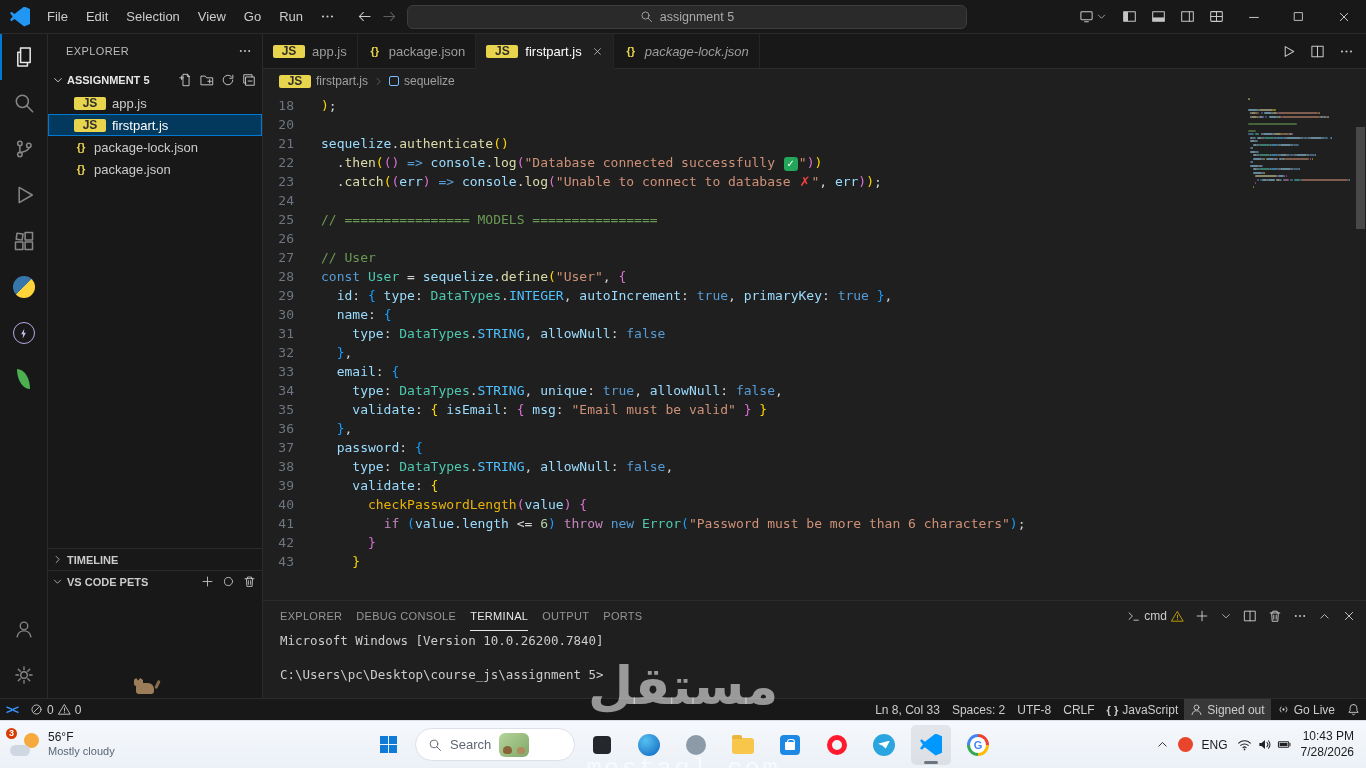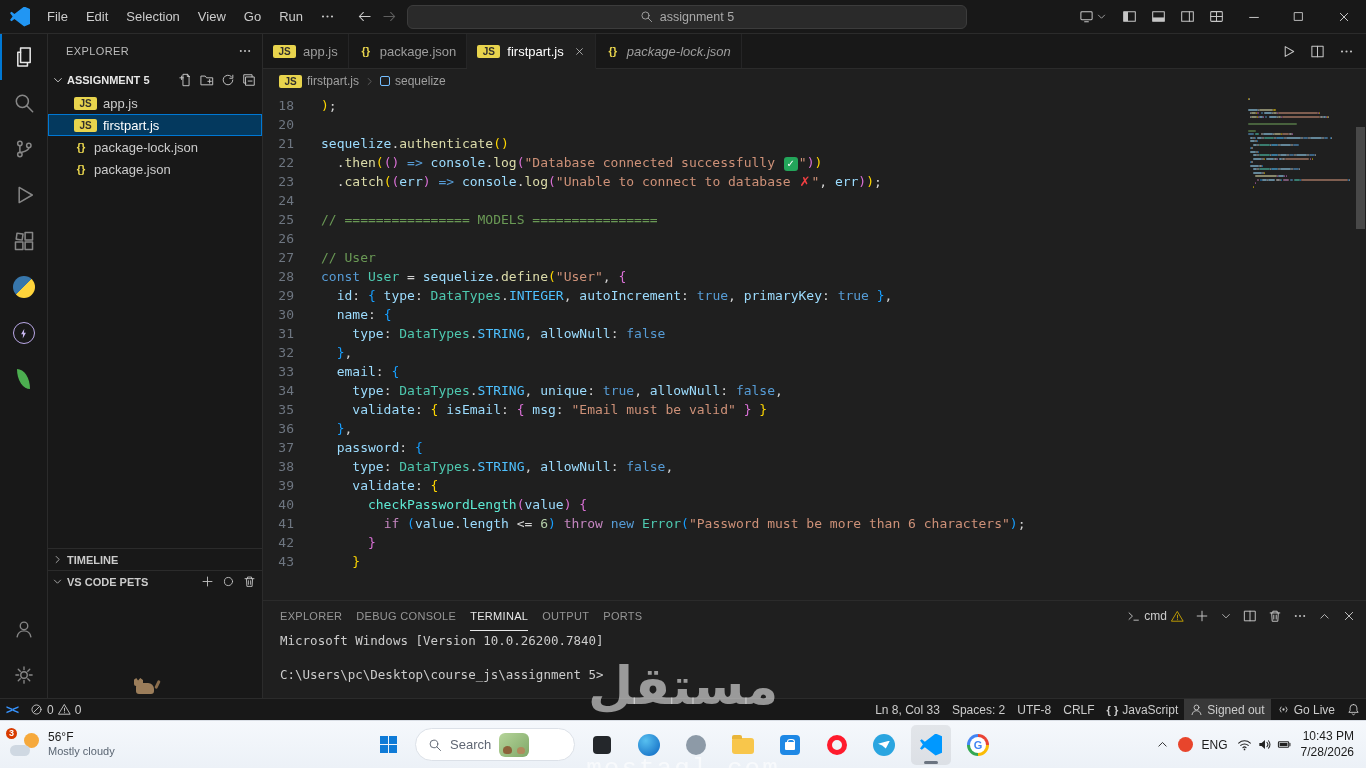--- a/index.html
+++ b/index.html
@@ -36,21 +36,21 @@
 
   .sidebar { width:215px; background:#181818; border-right:1px solid #2b2b2b; display:flex; flex-direction:column; flex:none; font-size:13px; }
   .sb-header { height:34px; display:flex; align-items:center; padding:0 10px 0 18px; color:#bbbbbb; font-size:11px; letter-spacing:.4px; }
   .sb-header .more { margin-left:auto; color:#c5c5c5; }
   .proj-row { height:24px; display:flex; align-items:center; gap:3px; padding:0 6px 0 4px; color:#e7e7e7; font-weight:bold; font-size:11px; }
   .proj-actions { margin-left:auto; display:flex; gap:7px; color:#c5c5c5; }
   .file-list { }
   .file-row { height:22px; display:flex; align-items:center; gap:6px; padding-left:10px; color:#cccccc; }
   .file-row.indent { padding-left:26px; }
   .file-row.selected { background:#04395e; outline:1px solid #0078d4; outline-offset:-1px; color:#ffffff; }
-  .js-ico { width:23px; height:13px; background:#e8d44d; color:#32302c; border-radius:2px; font-size:10px; font-weight:bold; display:flex; align-items:center; justify-content:center; flex:none; }
+  .js-ico { width:32px; height:13px; background:#e8d44d; color:#32302c; border-radius:2px; font-size:12px; font-weight:bold; display:flex; align-items:center; justify-content:center; flex:none; }
   .json-ico { color:#e8d44d; font-weight:bold; font-size:11px; width:14px; text-align:center; flex:none; }
   .sb-spacer { flex:1; }
   .sb-section { height:22px; display:flex; align-items:center; gap:4px; padding:0 6px 0 4px; border-top:1px solid #2b2b2b; color:#cccccc; font-weight:bold; font-size:11px; }
   .sb-section .sec-actions { margin-left:auto; display:flex; gap:8px; color:#c5c5c5; font-weight:normal; }
   .pets-body { height:106px; position:relative; }
   .pet-cat { position:absolute; left:88px; bottom:4px; width:18px; height:11px; background:#9b7d5a; border-radius:4px 6px 3px 3px; }
   .pet-cat::before { content:""; position:absolute; left:-2px; top:-5px; width:9px; height:8px; background:#9b7d5a; border-radius:2px;
     clip-path:polygon(0 100%,0 20%,25% 0,45% 30%,70% 0,100% 25%,100% 100%); }
   .pet-cat::after { content:""; position:absolute; right:-5px; top:-3px; width:3px; height:9px; background:#8a6d4c; border-radius:2px; transform:rotate(25deg); }
 
@@ -481,21 +481,21 @@
             <div class="code-line"><span class="line-num">30</span><span class="line-text"><span style="color:#9cdcfe">  name</span><span style="color:#d4d4d4">: </span><span style="color:#179fff">{</span></span></div>
             <div class="code-line"><span class="line-num">31</span><span class="line-text"><span style="color:#9cdcfe">    type</span><span style="color:#d4d4d4">: </span><span style="color:#4ec9b0">DataTypes</span><span style="color:#d4d4d4">.</span><span style="color:#4fc1ff">STRING</span><span style="color:#d4d4d4">, </span><span style="color:#9cdcfe">allowNull</span><span style="color:#d4d4d4">: </span><span style="color:#569cd6">false</span></span></div>
             <div class="code-line"><span class="line-num">32</span><span class="line-text"><span style="color:#d4d4d4">  </span><span style="color:#179fff">}</span><span style="color:#d4d4d4">,</span></span></div>
             <div class="code-line"><span class="line-num">33</span><span class="line-text"><span style="color:#9cdcfe">  email</span><span style="color:#d4d4d4">: </span><span style="color:#179fff">{</span></span></div>
             <div class="code-line"><span class="line-num">34</span><span class="line-text"><span style="color:#9cdcfe">    type</span><span style="color:#d4d4d4">: </span><span style="color:#4ec9b0">DataTypes</span><span style="color:#d4d4d4">.</span><span style="color:#4fc1ff">STRING</span><span style="color:#d4d4d4">, </span><span style="color:#9cdcfe">unique</span><span style="color:#d4d4d4">: </span><span style="color:#569cd6">true</span><span style="color:#d4d4d4">, </span><span style="color:#9cdcfe">allowNull</span><span style="color:#d4d4d4">: </span><span style="color:#569cd6">false</span><span style="color:#d4d4d4">,</span></span></div>
             <div class="code-line"><span class="line-num">35</span><span class="line-text"><span style="color:#9cdcfe">    validate</span><span style="color:#d4d4d4">: </span><span style="color:#ffd700">{</span><span style="color:#9cdcfe"> isEmail</span><span style="color:#d4d4d4">: </span><span style="color:#da70d6">{</span><span style="color:#9cdcfe"> msg</span><span style="color:#d4d4d4">: </span><span style="color:#ce9178">"Email must be valid"</span><span style="color:#d4d4d4"> </span><span style="color:#da70d6">}</span><span style="color:#d4d4d4"> </span><span style="color:#ffd700">}</span></span></div>
             <div class="code-line"><span class="line-num">36</span><span class="line-text"><span style="color:#d4d4d4">  </span><span style="color:#179fff">}</span><span style="color:#d4d4d4">,</span></span></div>
             <div class="code-line"><span class="line-num">37</span><span class="line-text"><span style="color:#9cdcfe">  password</span><span style="color:#d4d4d4">: </span><span style="color:#179fff">{</span></span></div>
             <div class="code-line"><span class="line-num">38</span><span class="line-text"><span style="color:#9cdcfe">    type</span><span style="color:#d4d4d4">: </span><span style="color:#4ec9b0">DataTypes</span><span style="color:#d4d4d4">.</span><span style="color:#4fc1ff">STRING</span><span style="color:#d4d4d4">, </span><span style="color:#9cdcfe">allowNull</span><span style="color:#d4d4d4">: </span><span style="color:#569cd6">false</span><span style="color:#d4d4d4">,</span></span></div>
             <div class="code-line"><span class="line-num">39</span><span class="line-text"><span style="color:#9cdcfe">    validate</span><span style="color:#d4d4d4">: </span><span style="color:#ffd700">{</span></span></div>
-            <div class="code-line"><span class="line-num">40</span><span class="line-text"><span style="color:#5eead4">      checkPasswordLength</span><span style="color:#da70d6">(</span><span style="color:#9cdcfe">value</span><span style="color:#da70d6">)</span><span style="color:#d4d4d4"> </span><span style="color:#da70d6">{</span></span></div>
+            <div class="code-line"><span class="line-num">40</span><span class="line-text"><span style="color:#eab308">      checkPasswordLength</span><span style="color:#da70d6">(</span><span style="color:#9cdcfe">value</span><span style="color:#da70d6">)</span><span style="color:#d4d4d4"> </span><span style="color:#da70d6">{</span></span></div>
             <div class="code-line"><span class="line-num">41</span><span class="line-text"><span style="color:#d4d4d4">        </span><span style="color:#c586c0">if</span><span style="color:#d4d4d4"> </span><span style="color:#179fff">(</span><span style="color:#9cdcfe">value</span><span style="color:#d4d4d4">.</span><span style="color:#9cdcfe">length</span><span style="color:#d4d4d4"> &lt;= </span><span style="color:#b5cea8">6</span><span style="color:#179fff">)</span><span style="color:#d4d4d4"> </span><span style="color:#c586c0">throw</span><span style="color:#d4d4d4"> </span><span style="color:#569cd6">new</span><span style="color:#d4d4d4"> </span><span style="color:#4ec9b0">Error</span><span style="color:#179fff">(</span><span style="color:#ce9178">"Password must be more than 6 characters"</span><span style="color:#179fff">)</span><span style="color:#d4d4d4">;</span></span></div>
             <div class="code-line"><span class="line-num">42</span><span class="line-text"><span style="color:#d4d4d4">      </span><span style="color:#da70d6">}</span></span></div>
             <div class="code-line"><span class="line-num">43</span><span class="line-text"><span style="color:#d4d4d4">    </span><span style="color:#ffd700">}</span></span></div>
           </div>
         <div class="minimap" id="minimap">
             <div class="mm-line">
               <span class="mm-seg" style="width: 1.15px; background: rgb(255, 215, 0); opacity: 0.55;"></span>
               <span class="mm-seg" style="width: 1.15px; background: rgb(212, 212, 212); opacity: 0.55;"></span>
             </div>
             <div class="mm-line"></div>

